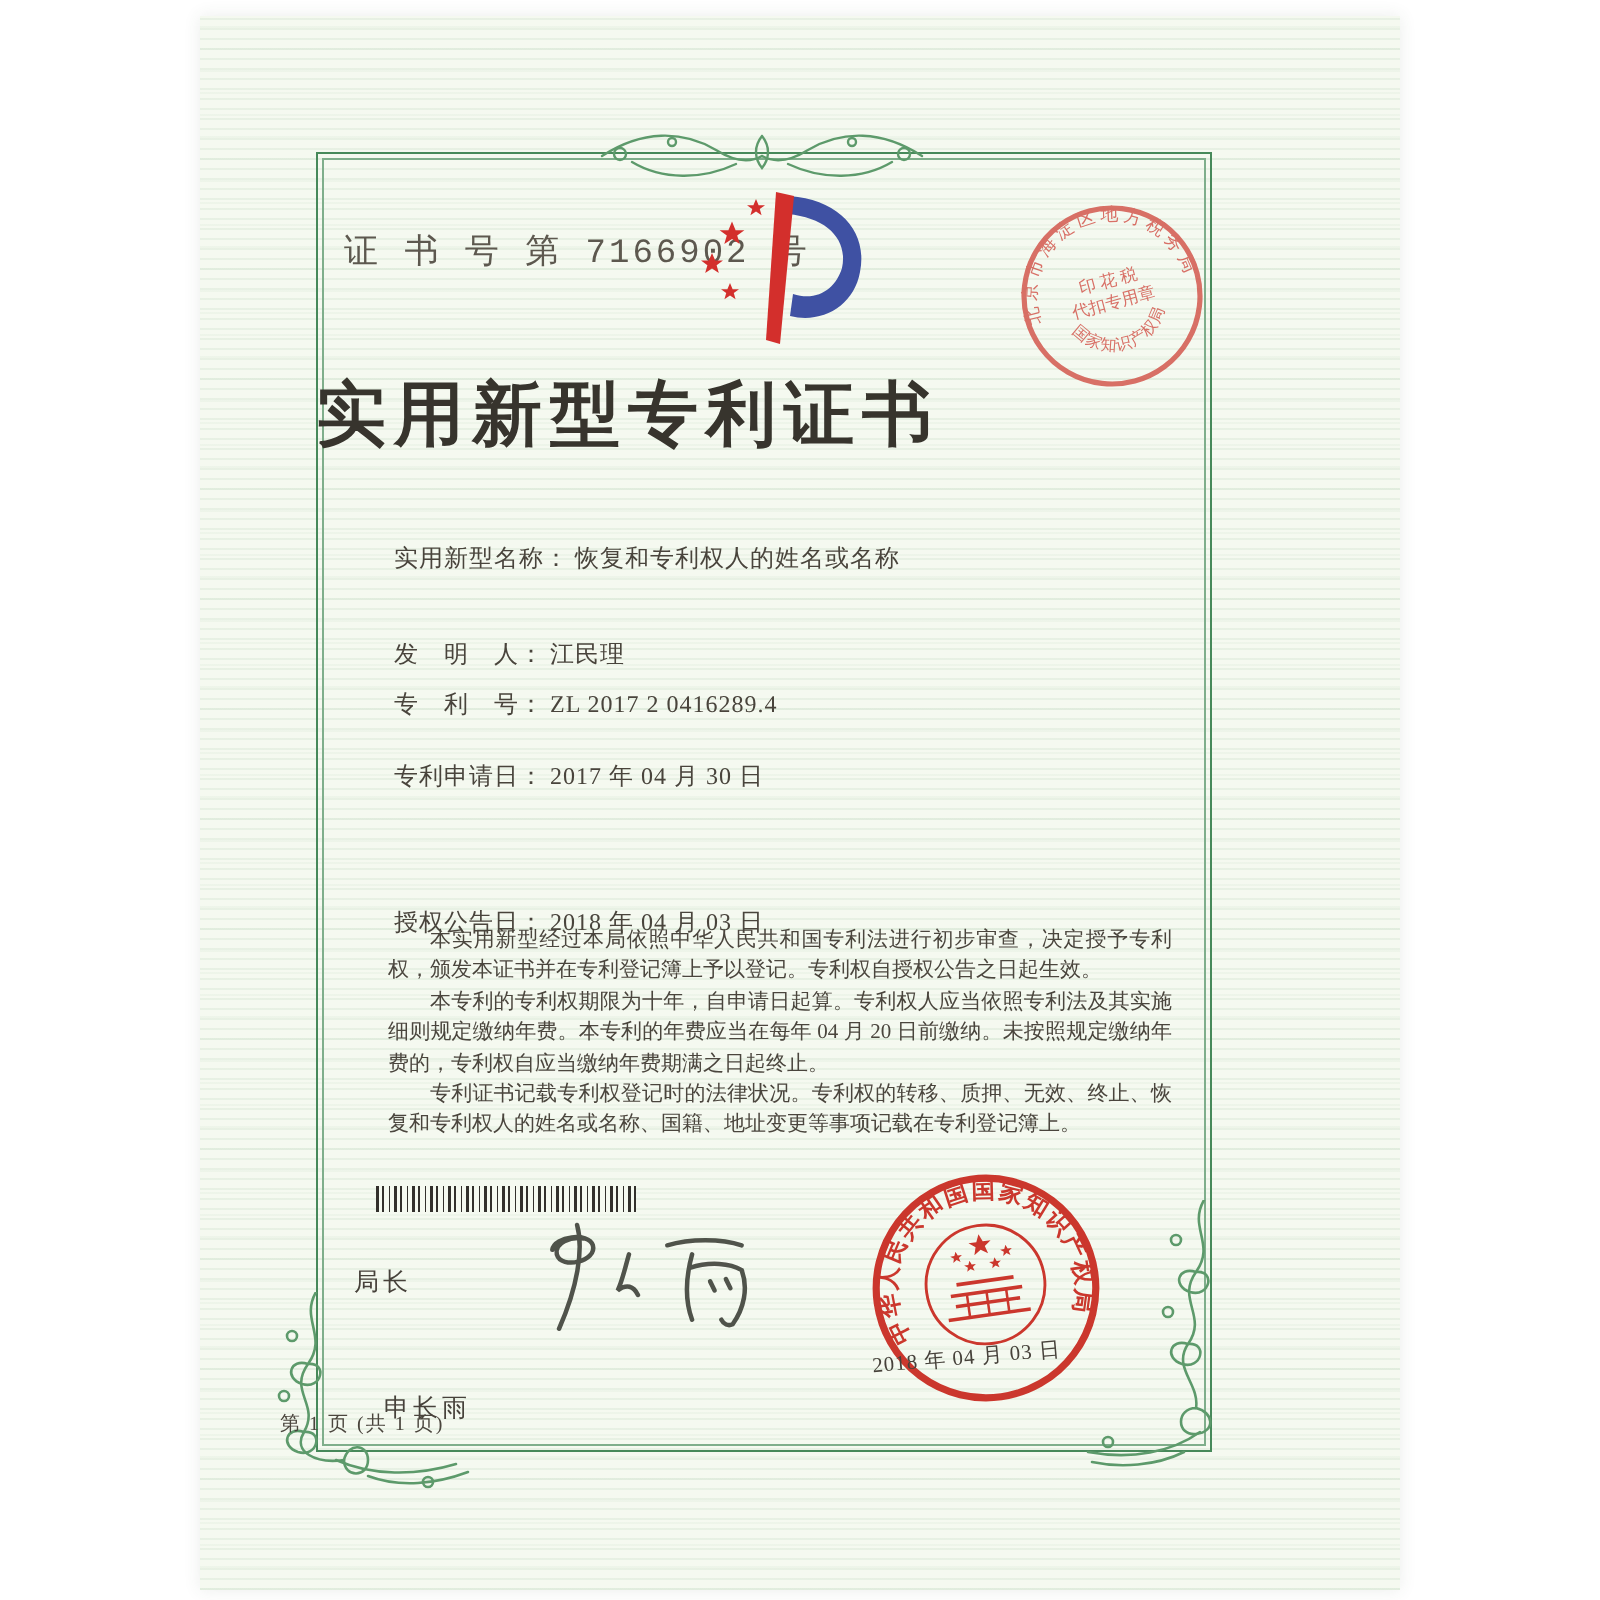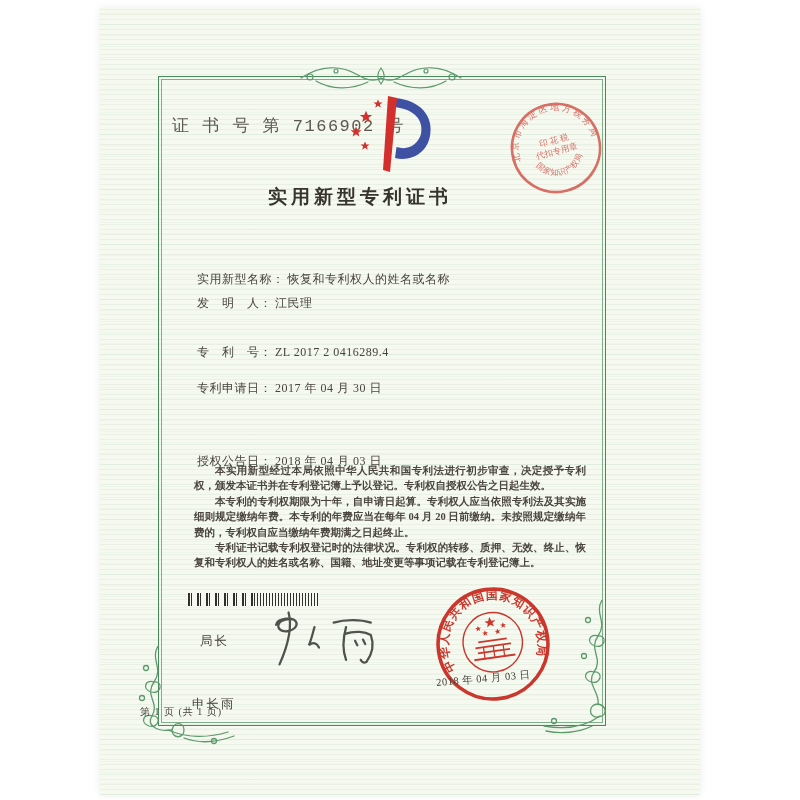--- a/index.html
+++ b/index.html
@@ -23,41 +23,41 @@
   .frame::before{
     content:"";position:absolute;inset:2px;border:1px solid #7fae8b;
   }
   .ornament{position:absolute;pointer-events:none;}
   .cert-no{
     position:absolute;left:72px;top:106px;font-size:17px;letter-spacing:1.5px;
     color:#5d584f;white-space:pre;font-family:Liberation Mono, monospace;
   }
   .logo{position:absolute;left:238px;top:84px;}
   .title{
-    position:absolute;left:58px;top:176px;width:404px;text-align:center;
-    font-size:19px;font-weight:600;letter-spacing:4px;color:#37342d;
+    position:absolute;left:58px;top:176px;width:404px;
+    font-size:35px;font-weight:600;letter-spacing:4px;color:#37342d;
   }
   .field-row{
     position:absolute;left:83px;font-size:12px;color:#49443c;
     letter-spacing:0.5px;white-space:pre;
   }
   .field-label{margin-right:3px;margin-top:30px;}
   .paras{
     position:absolute;left:94px;top:455px;width:392px;
     font-size:10.5px;line-height:15.4px;color:#4a453d;text-align:justify;
   }
-  .paras p{margin:0;text-indent:2em;font-weight:bold;}
+  .paras p{margin:0;text-indent:2em;}
   .barcode{
     position:absolute;left:88px;top:585px;width:130px;height:13px;
     background:repeating-linear-gradient(90deg,
       #33302c 0px,#33302c 1.5px,#f5f9f0 1.5px,#f5f9f0 3px,
       #33302c 3px,#33302c 4px,#f5f9f0 4px,#f5f9f0 6.5px,
       #33302c 6.5px,#33302c 7.2px,#f5f9f0 7.2px,#f5f9f0 9px);
   }
-  .signer-title{position:absolute;left:100px;top:625px;font-size:12.5px;color:#46413a;letter-spacing:2px;font-family:Liberation Mono, monospace;}
+  .signer-title{position:absolute;left:77px;top:625px;font-size:12.5px;color:#46413a;letter-spacing:2px;font-family:Liberation Mono, monospace;}
   .signer-name{position:absolute;left:92px;top:650px;font-size:12.5px;color:#46413a;letter-spacing:2px;margin-top:38px;}
   .signature{position:absolute;left:158px;top:600px;}
   .seal-small{position:absolute;left:408px;top:92px;transform:rotate(-15deg);opacity:0.82;}
   .seal-large{position:absolute;left:330px;top:573px;transform:rotate(-8deg);opacity:0.93;}
   .seal-date{
     position:absolute;left:336px;top:664px;font-size:10.5px;color:#46413a;
     letter-spacing:0.5px;transform:rotate(-5deg);white-space:pre;
   }
   .footer{
     position:absolute;left:40px;top:697px;width:446px;text-align:left;
@@ -141,21 +141,21 @@
     </text>
     <text x="48" y="43" text-anchor="middle" font-size="8.5" fill="#d25248">印 花 税</text>
     <text x="48" y="54" text-anchor="middle" font-size="8.5" fill="#d25248">代扣专用章</text>
   </svg>
 
   <div class="title">实用新型专利证书</div>
 
   <div class="field-row" style="top:248px;">
     <span class="field-label">实用新型名称：</span><span class="field-value">恢复和专利权人的姓名或名称</span>
   </div>
-  <div class="field-row" style="top:272px;">
+  <div class="field-row" style="top:296px;">
     <span class="field-label">发　明　人：</span><span class="field-value">江民理</span>
   </div>
   <div class="field-row" style="top:321px;">
     <span class="field-label">专　利　号：</span><span class="field-value">ZL 2017 2 0416289.4</span>
   </div>
   <div class="field-row" style="top:357px;">
     <span class="field-label">专利申请日：</span><span class="field-value">2017 年 04 月 30 日</span>
   </div>
   <div class="field-row" style="top:430px;">
     <span class="field-label">授权公告日：</span><span class="field-value">2018 年 04 月 03 日</span>

